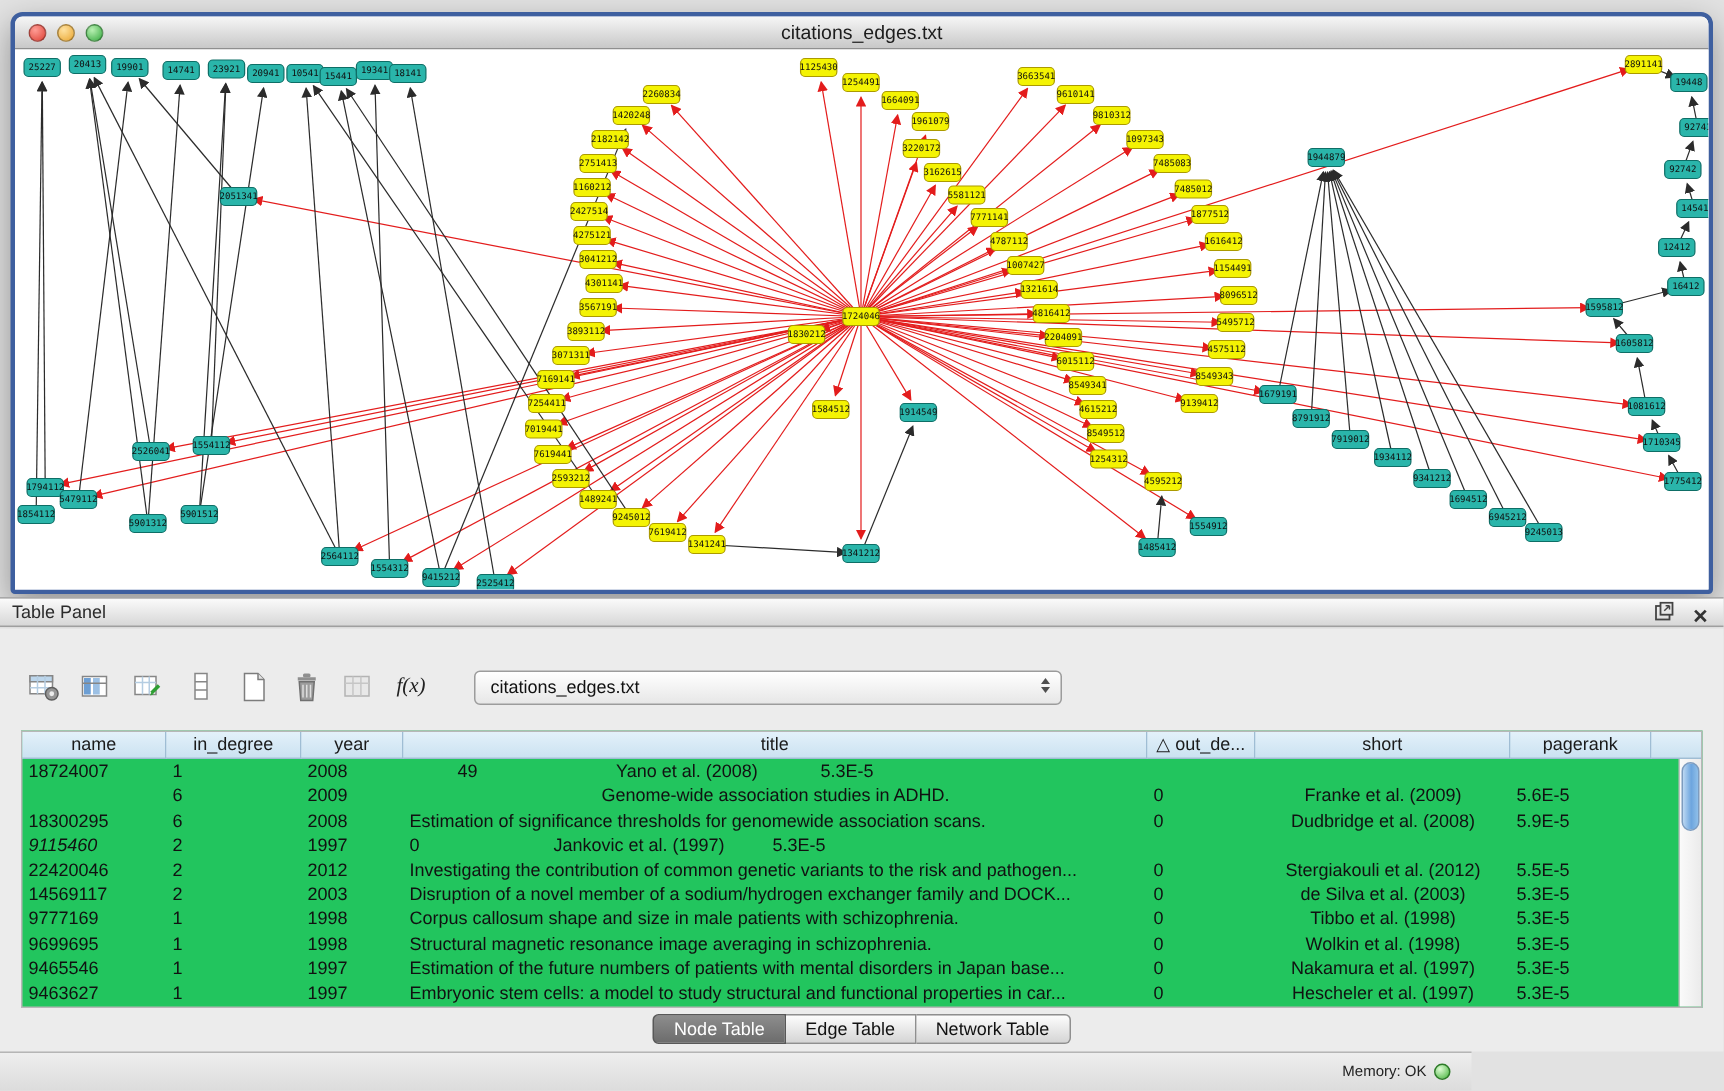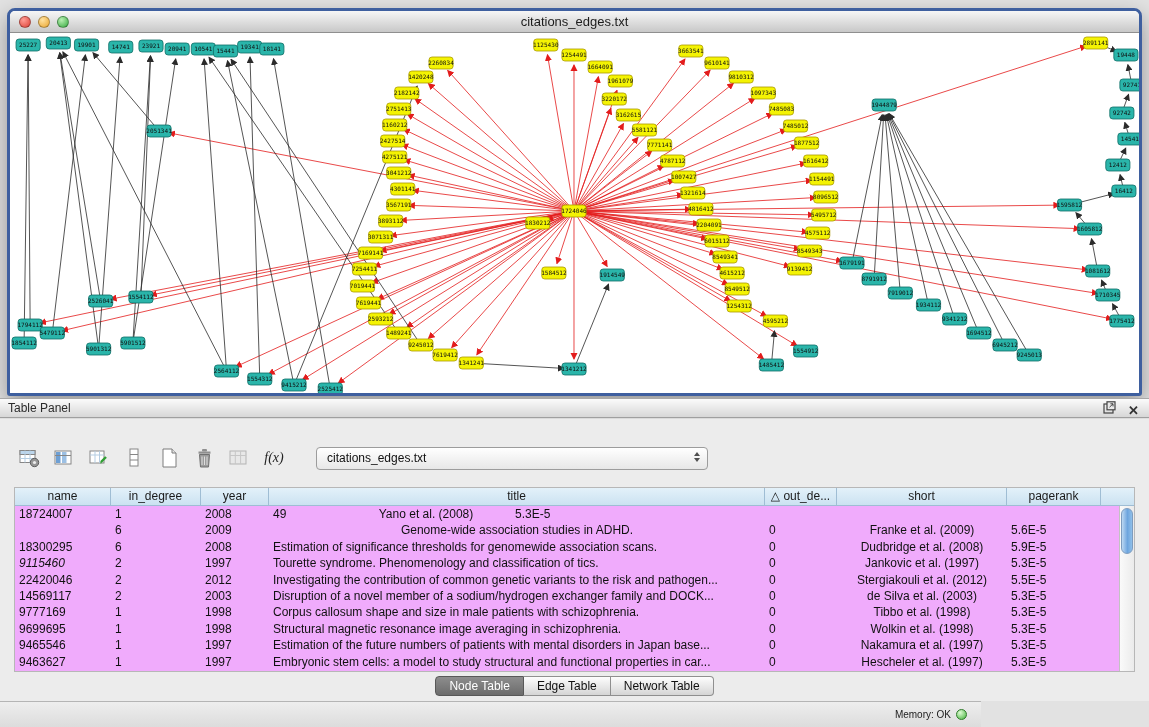--- a/index.html
+++ b/index.html
@@ -34,21 +34,21 @@
   .toolbar{position:absolute;left:16px;top:26px;display:flex;align-items:center;gap:9px}
   .tool{width:26px;height:26px;display:flex;align-items:center;justify-content:center;border-radius:3px}
   .fx{font-family:"Liberation Serif",serif;font-style:italic;font-size:14px;color:#222;white-space:nowrap}
   .combo{margin-left:20px;width:392px;height:23px;background:linear-gradient(#ffffff,#e7e7e7);
     border:1px solid #9c9c9c;border-radius:4px;display:flex;align-items:center;
     font-size:12px;color:#111;padding-left:10px;position:relative}
   .combo .arrows{position:absolute;right:7px;top:4px;display:flex;flex-direction:column;gap:2px}
   .tri-up{width:0;height:0;border-left:3.5px solid transparent;border-right:3.5px solid transparent;border-bottom:4.5px solid #4f4f4f}
   .tri-down{width:0;height:0;border-left:3.5px solid transparent;border-right:3.5px solid transparent;border-top:4.5px solid #4f4f4f}
 
-  .table-wrap{position:absolute;left:14px;top:68px;width:1121px;height:185px;background:#f0abfc;border:1px solid #b7b7b7}
+  .table-wrap{position:absolute;left:14px;top:68px;width:1121px;height:185px;background:#22c55e;border:1px solid #b7b7b7}
   .thead{display:flex;height:18px;background:#d5e8f5}
   .th{flex:0 0 auto;border-right:1px solid #9fbdd4;border-bottom:1px solid #9fbdd4;
     background:linear-gradient(#e3f1fa,#cbe2f1);font-size:12px;color:#1a1a1a;text-align:center;line-height:17px;
     white-space:nowrap;overflow:hidden}
   .th.fill{flex:1 1 auto;border-right:none}
   .tbody{position:absolute;left:0;top:18px;right:15px;bottom:0;overflow:hidden}
   .tr{display:flex;height:16.4px}
   .td{flex:0 0 auto;font-size:12px;color:#111;line-height:16.4px;padding:0 4px;white-space:nowrap;overflow:hidden}
 
   .vscroll{position:absolute;right:0;top:18px;bottom:0;width:15px;
@@ -717,21 +717,21 @@
         <div class="th" style="flex: 0 0 72px;">△ out_de...</div>
         <div class="th" style="flex: 0 0 170px;">short</div>
         <div class="th" style="flex: 0 0 94px;">pagerank</div>
         <div class="th fill"></div>
       </div>
     <div class="tbody">
         <div class="tr">
           <div class="td" style="flex: 0 0 96px; text-align: left;">18724007</div>
           <div class="td" style="flex: 0 0 90px; text-align: left;">1</div>
           <div class="td" style="flex: 0 0 68px; text-align: left;">2008</div>
-          <div class="td" style="flex: 0 0 72px; text-align: left;">49</div>
+          <div class="td" style="flex: 0 0 72px; text-align: left; margin-left: 32px;">49</div>
           <div class="td" style="flex: 0 0 170px; text-align: center;">Yano et al. (2008)</div>
           <div class="td" style="flex: 0 0 94px; text-align: left;">5.3E-5</div>
         </div>
         <div class="tr">
           <div class="td" style="flex: 0 0 96px; text-align: left; margin-top: 40px;">19384554</div>
           <div class="td" style="flex: 0 0 90px; text-align: left;">6</div>
           <div class="td" style="flex: 0 0 68px; text-align: left;">2009</div>
           <div class="td" style="flex: 0 0 496px; text-align: center;">Genome-wide association studies in ADHD.</div>
           <div class="td" style="flex: 0 0 72px; text-align: left;">0</div>
           <div class="td" style="flex: 0 0 170px; text-align: center;">Franke et al. (2009)</div>
@@ -743,21 +743,20 @@
           <div class="td" style="flex: 0 0 68px; text-align: left;">2008</div>
           <div class="td" style="flex: 0 0 496px; text-align: left;">Estimation of significance thresholds for genomewide association scans.</div>
           <div class="td" style="flex: 0 0 72px; text-align: left;">0</div>
           <div class="td" style="flex: 0 0 170px; text-align: center;">Dudbridge et al. (2008)</div>
           <div class="td" style="flex: 0 0 94px; text-align: left;">5.9E-5</div>
         </div>
         <div class="tr">
           <div class="td" style="flex: 0 0 96px; text-align: left; font-style: italic;">9115460</div>
           <div class="td" style="flex: 0 0 90px; text-align: left;">2</div>
           <div class="td" style="flex: 0 0 68px; text-align: left;">1997</div>
-          <div class="td" style="flex: 0 0 496px; text-align: left;">Tourette syndrome. Phenomenology and classification of tics.</div>
           <div class="td" style="flex: 0 0 72px; text-align: left;">0</div>
           <div class="td" style="flex: 0 0 170px; text-align: center;">Jankovic et al. (1997)</div>
           <div class="td" style="flex: 0 0 94px; text-align: left;">5.3E-5</div>
         </div>
         <div class="tr">
           <div class="td" style="flex: 0 0 96px; text-align: left;">22420046</div>
           <div class="td" style="flex: 0 0 90px; text-align: left;">2</div>
           <div class="td" style="flex: 0 0 68px; text-align: left;">2012</div>
           <div class="td" style="flex: 0 0 496px; text-align: left;">Investigating the contribution of common genetic variants to the risk and pathogen...</div>
           <div class="td" style="flex: 0 0 72px; text-align: left;">0</div>

